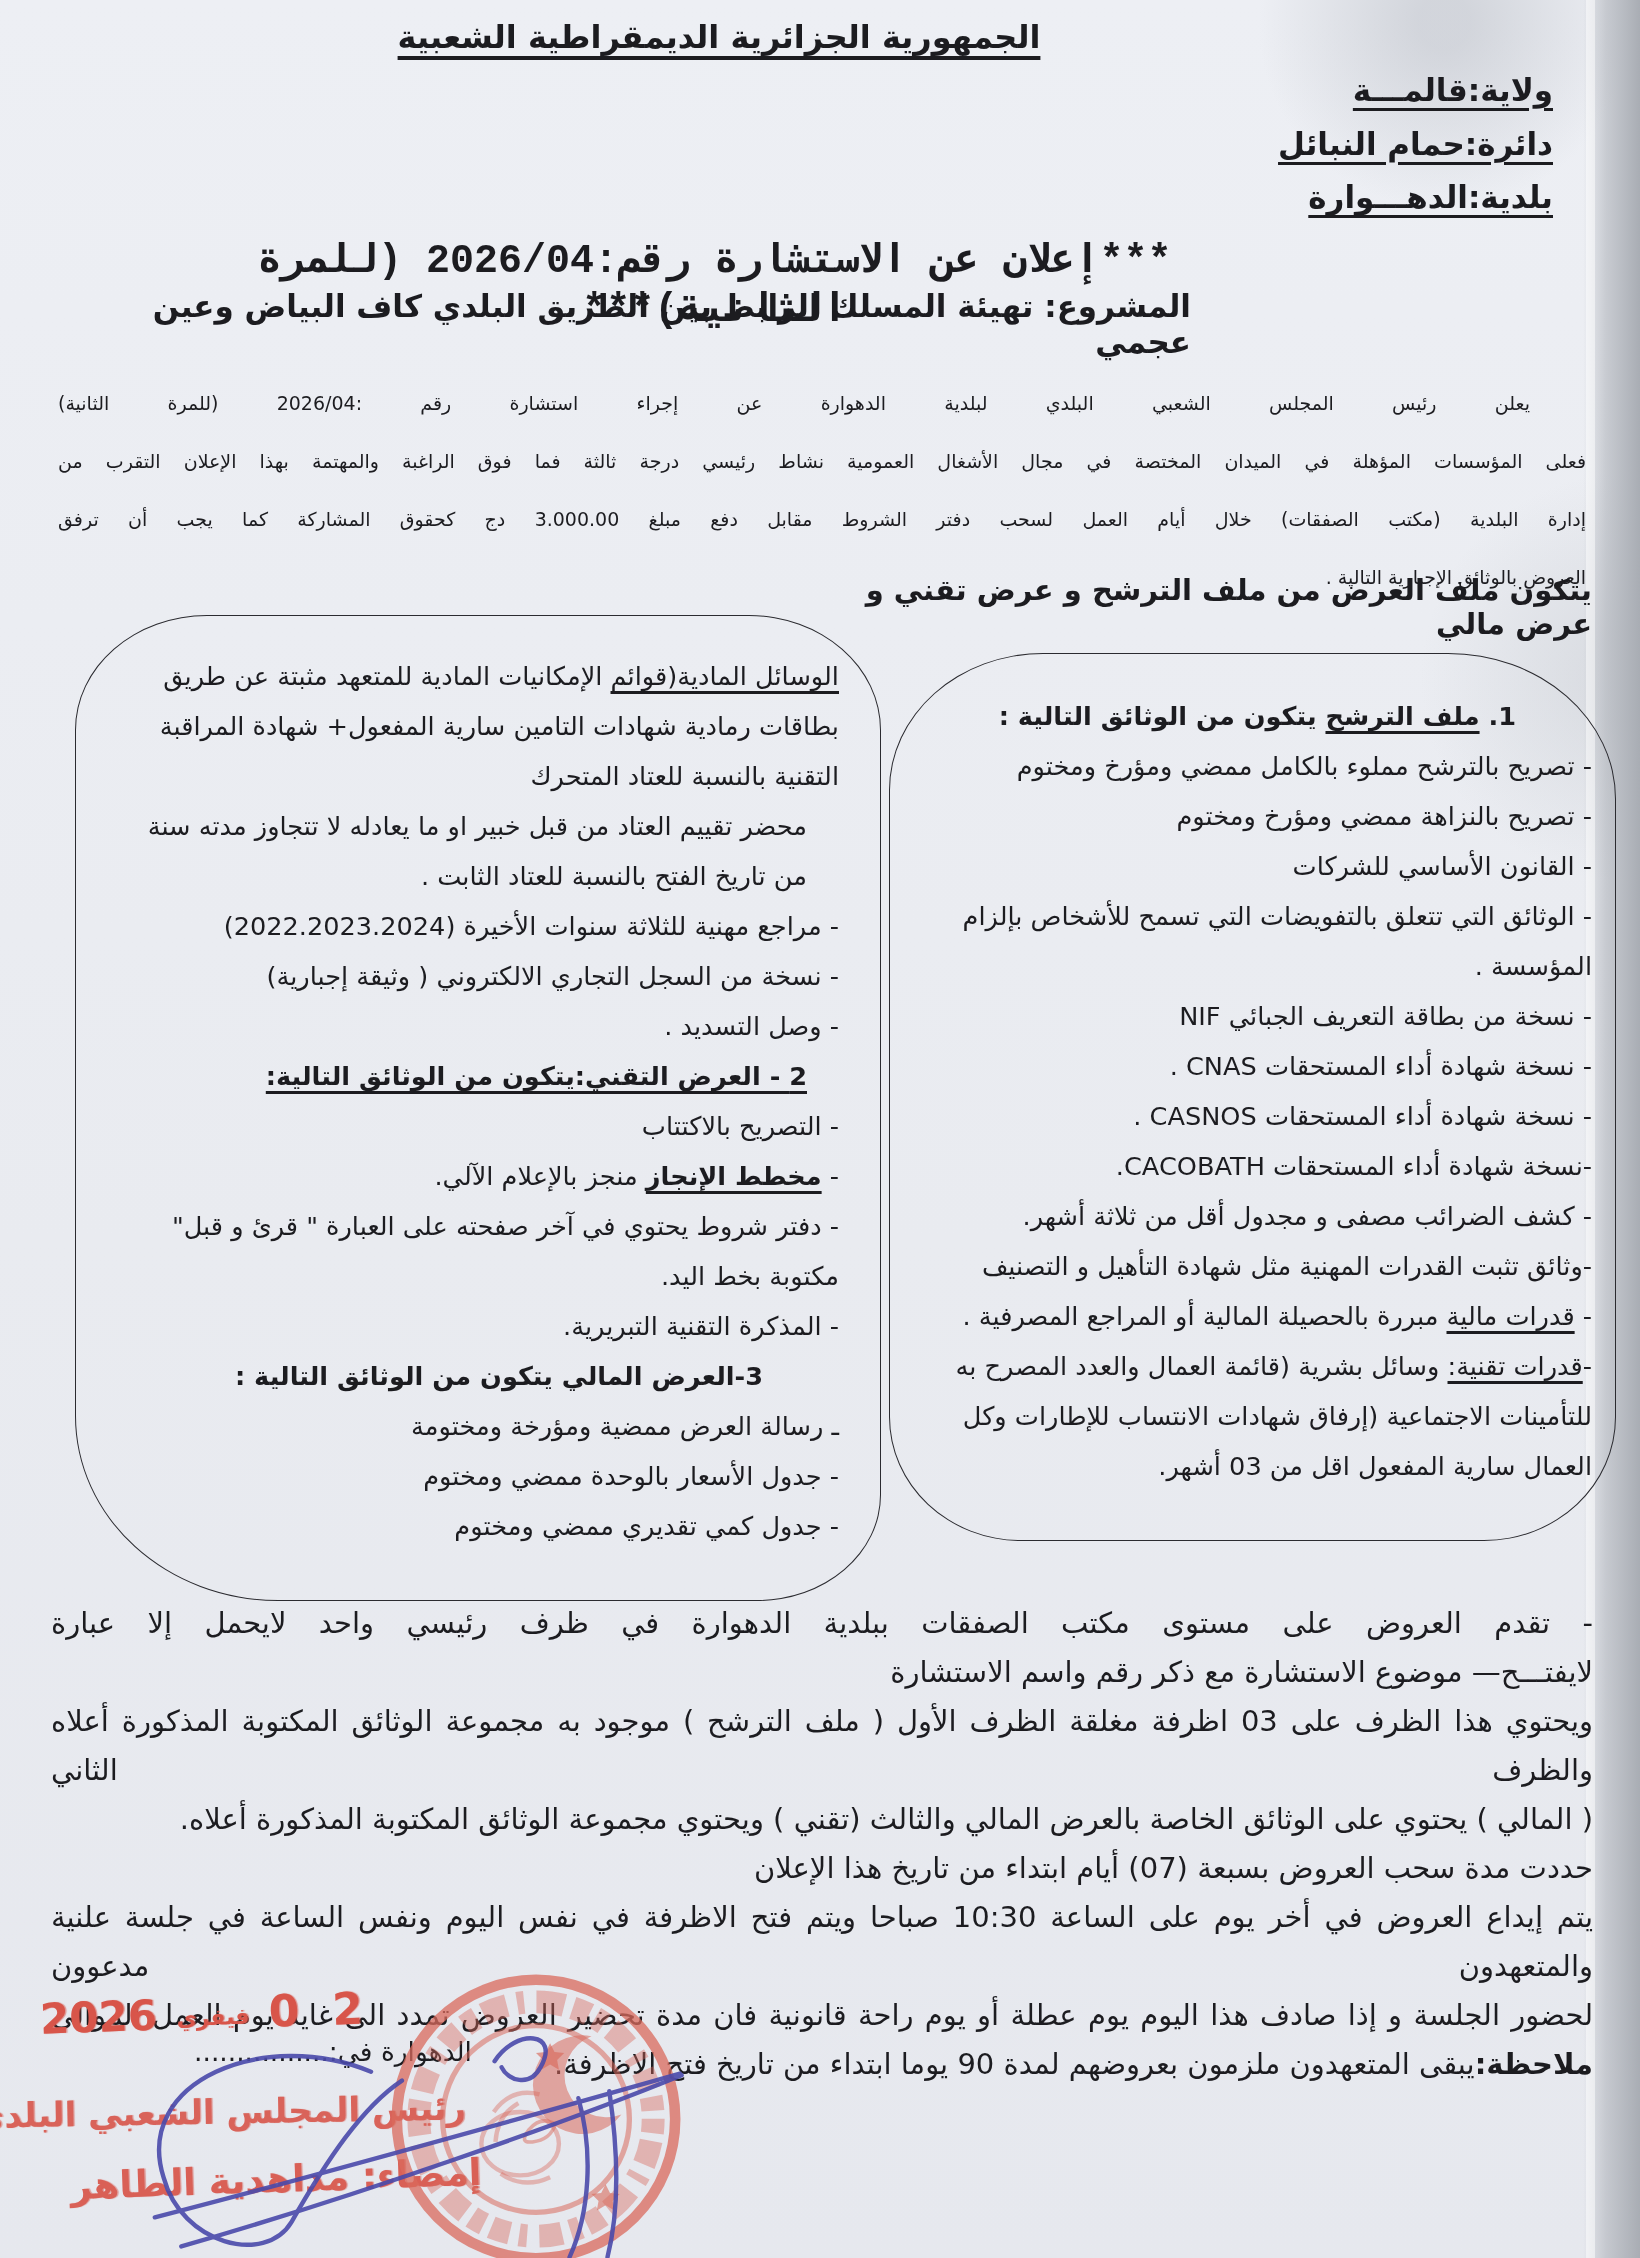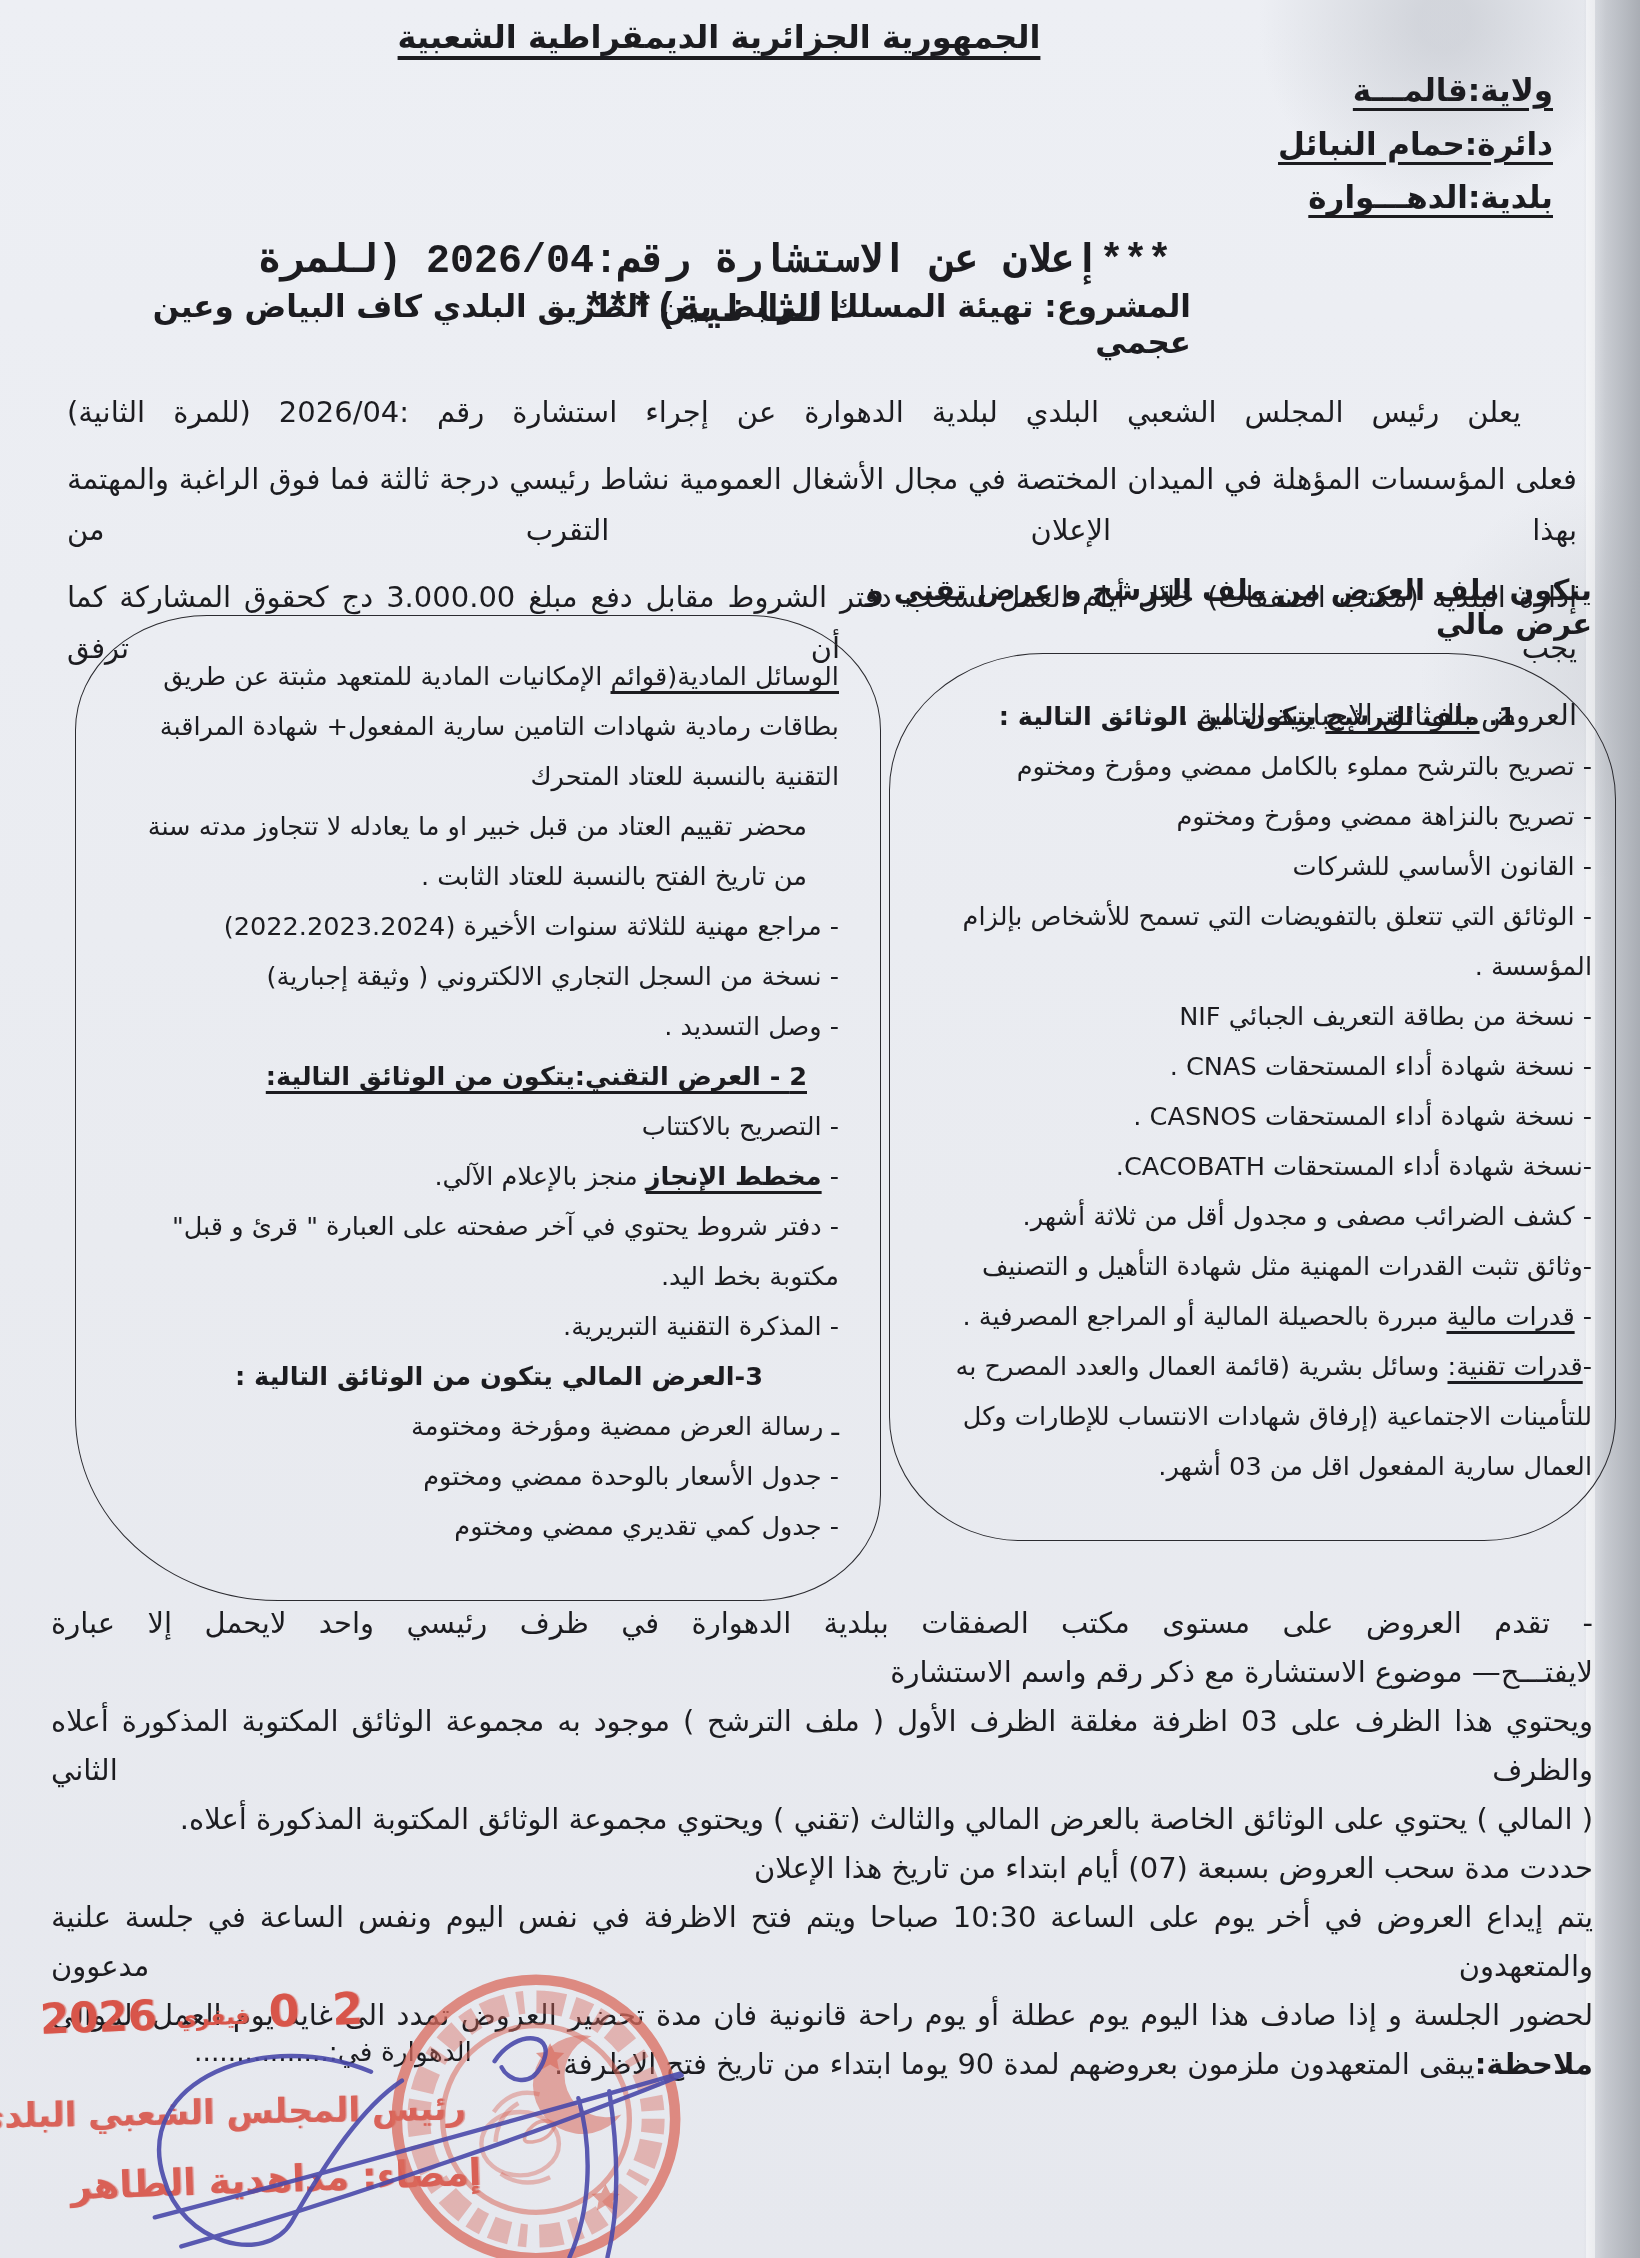--- a/index.html
+++ b/index.html
@@ -21,21 +21,21 @@
 
   .republic{left:322px;top:17.6px;width:794px;text-align:center;font-size:32px;font-weight:bold;}
   .republic span{text-decoration:underline;text-decoration-thickness:3.5px;text-underline-offset:8px;}
   .admin{left:1041px;top:72px;width:512px;text-align:right;font-size:31px;font-weight:bold;direction:rtl;}
   .admin div{margin-bottom:17.6px;text-decoration:underline;text-decoration-thickness:3.1px;text-underline-offset:7px;}
 
   .ann-title{left:150px;top:235px;width:1129px;text-align:center;font-size:40px;font-weight:bold;direction:rtl;font-family:Liberation Mono, monospace;}
   .project{left:115px;top:288px;width:1076px;font-size:31px;font-weight:bold;direction:rtl;}
 
   .intro{left:51px;top:371px;width:1542px;direction:rtl;}
-  .intro p{margin:16px;font-size:29px;line-height:51px;text-align:right;}
+  .intro p{margin:7px;font-size:19px;line-height:51px;text-align:right;}
   .intro p.fill{text-align:justify;text-align-last:justify;}
   .intro p.indent{padding-right:56px;}
 
   .offer-comp{left:794px;top:573px;width:798px;text-align:right;direction:rtl;font-size:29px;font-weight:600;}
 
   .box{border:1.8px solid #2b2b30;direction:rtl;box-sizing:border-box;}
   .left-box{left:75px;top:615px;width:806px;height:986px;padding:35px 41px;
     border-radius:132px 132px 124px 203px / 115px 115px 106px 185px;}
   .right-box{left:889px;top:653px;width:727px;height:888px;padding:37px 23px;
     border-radius:154px 168px 132px 132px / 137px 146px 124px 124px;}

